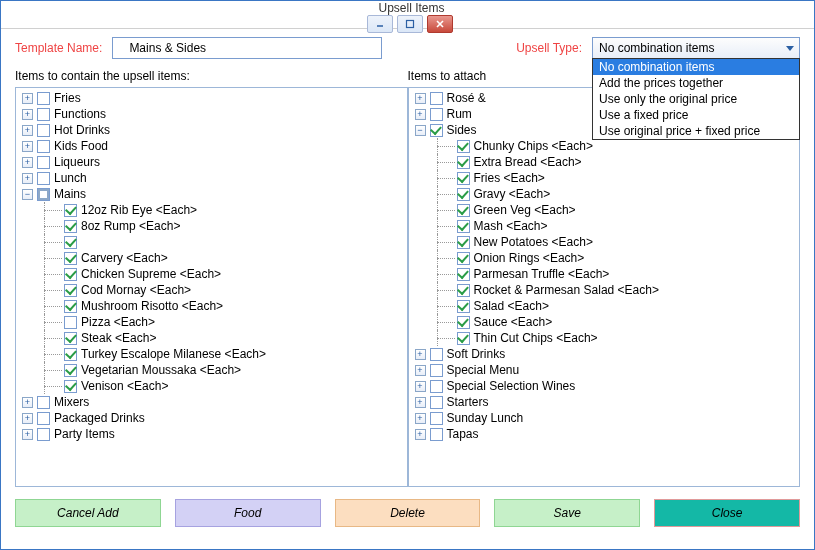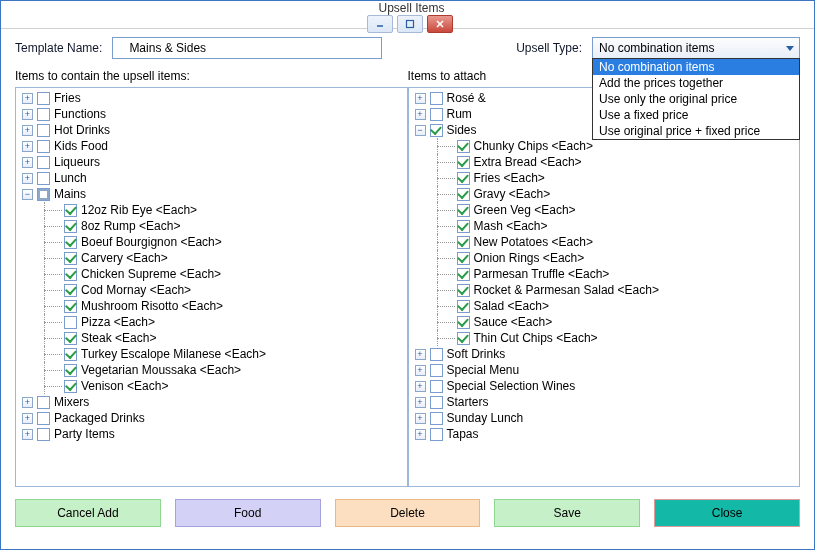--- a/index.html
+++ b/index.html
@@ -31,21 +31,21 @@
     background: linear-gradient(#eef3fb,#dbe7f7);
     display: flex; align-items: center; justify-content: center;
     cursor: pointer;
   }
   .tb-close { background: linear-gradient(#e9988f,#c8493b); border-color:#b03a2f; color:#fff; }
   .tb-btn svg { width: 10px; height: 10px; }
   .tb-close svg { stroke: #fff; }
 
   .content { padding: 8px 14px 14px 14px; }
   .row { display: flex; align-items: center; gap: 10px; margin-bottom: 10px; }
-  .lbl { color: #0f172a; }
+  .lbl { color: #ef4444; }
   .template-name-input {
     width: 270px; height: 22px;
     border: 1px solid #7a9ccf;
     padding: 2px 16px;
     font-family: inherit; font-size: 12px;
   }
   .spacer { flex: 1; }
   .upsell-type-wrap { position: relative; }
   .upsell-select {
     width: 208px; height: 22px;
@@ -153,21 +153,21 @@
 
   .buttons-row {
     display: flex; gap: 14px; margin-top: 12px;
   }
   .btn {
     flex: 1;
     height: 28px;
     border: 1px solid;
     display: flex; align-items: center; justify-content: center;
     cursor: pointer;
-    font-family: inherit; font-size: 12px;
+    font-family: inherit; font-size: 12px; font-style: italic;
   }
   .btn-green { background: #c6f0c8; border-color: #8fd693; }
   .btn-purple { background: #d3d1f5; border-color: #a6a2e0; }
   .btn-orange { background: #fcdec0; border-color: #e8b885; }
   .btn-red { background: #14b8a6; border-color: #e09a9a; }
   
   
   .treebox::-webkit-scrollbar { width: 16px; }
   .treebox::-webkit-scrollbar-track { background: #f0f0f0; }
   .treebox::-webkit-scrollbar-thumb { background: #cdcdcd; border: 1px solid #aaa; }
@@ -259,21 +259,20 @@
           <div class="node chld">
             <span class="chk checked"></span>
             <span class="nodelabel">12oz Rib Eye &lt;Each&gt;</span>
           </div>
           <div class="node chld">
             <span class="chk checked"></span>
             <span class="nodelabel">8oz Rump &lt;Each&gt;</span>
           </div>
           <div class="node chld">
             <span class="chk checked"></span>
-            <span class="nodelabel">Boeuf Bourgignon &lt;Each&gt;</span>
           </div>
           <div class="node chld">
             <span class="chk checked"></span>
             <span class="nodelabel">Carvery &lt;Each&gt;</span>
           </div>
           <div class="node chld">
             <span class="chk checked"></span>
             <span class="nodelabel">Chicken Supreme &lt;Each&gt;</span>
           </div>
           <div class="node chld">

